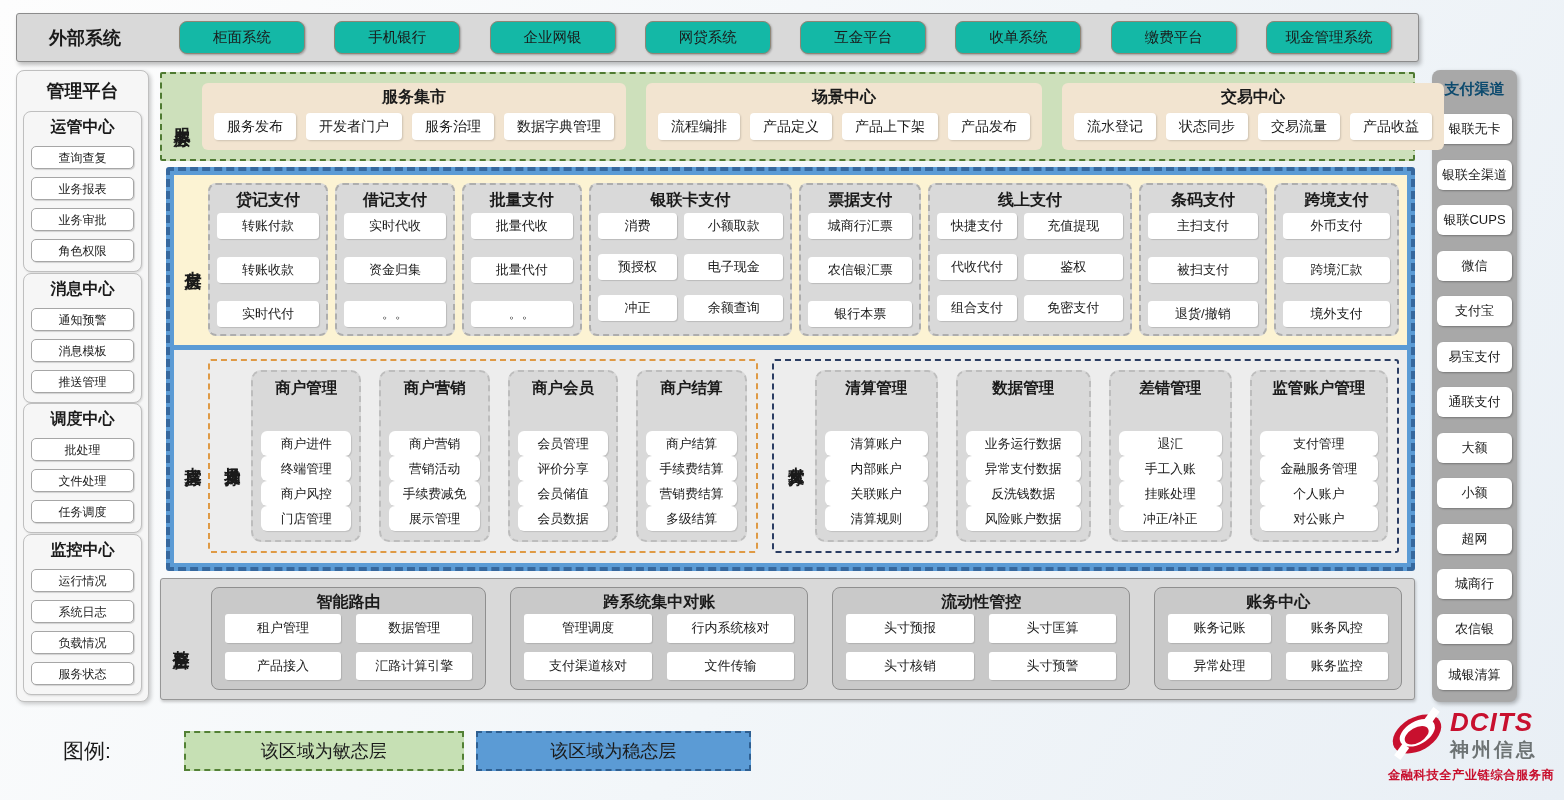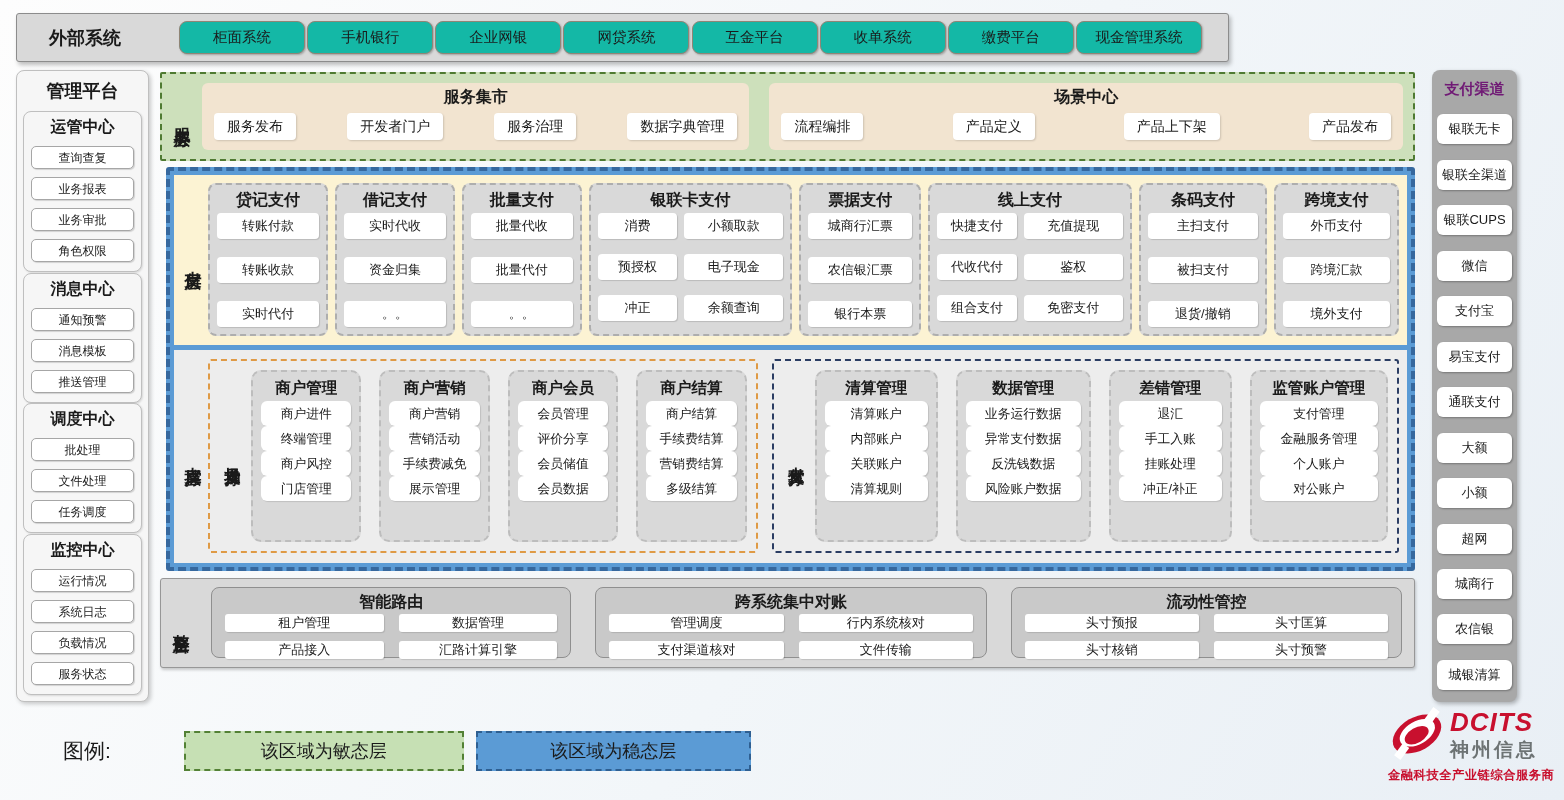--- a/index.html
+++ b/index.html
@@ -6,21 +6,21 @@
   html,body { width:1564px; height:800px; }
   body {
     position:relative;
     font-family:"Liberation Sans","DejaVu Sans",sans-serif;
     background:linear-gradient(120deg,#fdfdfd 0%,#f2f6f9 55%,#e9eff5 100%);
     color:#1a1a1a;
     overflow:hidden;
   }
 
   
-  .topbar { position:absolute; left:16px; top:13px; width:1213px; height:49px;
+  .topbar { position:absolute; left:16px; top:13px; width:1403px; height:49px;
     background:#d9d9d9; border:1px solid #8c8c8c; border-radius:3px;
     display:flex; align-items:center; padding:0 26px 0 32px;
     box-shadow:2px 3px 4px rgba(0,0,0,.25); }
   .topbar-title { font-size:18px; font-weight:700; margin-right:58px; white-space:nowrap; }
   .topbar-items { flex:1; display:flex; justify-content:space-between; align-items:center; }
   .ext-btn { min-width:126px; height:33px; padding:0 8px; background:#14b8a6;
     border:1px solid #8f8576; border-radius:8px; display:flex; align-items:center;
     justify-content:center; font-size:14.5px; box-shadow:1px 1px 2px rgba(0,0,0,.25); }
 
   
@@ -35,21 +35,21 @@
   .mgmt-group-title { text-align:center; font-size:16px; font-weight:700; height:22px; line-height:22px; }
   .mgmt-btn { background:#fff; border:1px solid #a6a6a6; border-radius:5px; height:23px;
     line-height:22px; text-align:center; font-size:12px; margin:8px 2px 0;
     box-shadow:1px 1px 1px rgba(0,0,0,.15); }
 
   
   .rightbar { position:absolute; left:1432px; top:70px; width:85px; height:632px;
     background:#a8a8a8; border-radius:8px; box-shadow:2px 2px 4px rgba(0,0,0,.28);
     display:flex; flex-direction:column; justify-content:space-between;
     align-items:center; padding:10px 5px 12px; }
-  .rightbar-title { color:#701a75; font-size:15px; font-weight:700; }
+  .rightbar-title { color:#0c4a6e; font-size:15px; font-weight:700; }
   .chan-btn { width:75px; height:30px; background:#fff; border-radius:6px;
     line-height:30px; text-align:center; font-size:13px;
     box-shadow:1px 1px 2px rgba(0,0,0,.3); }
 
   
   .vlabel { writing-mode:vertical-rl; text-orientation:upright; font-weight:700;
     display:flex; align-items:center; justify-content:center; letter-spacing:2px; }
 
   
   .service { position:absolute; left:160px; top:72px; width:1255px; height:89px;
@@ -88,27 +88,27 @@
   .support > .vlabel { width:30px; font-size:17px; }
   .sup-sections { flex:1; display:flex; gap:14px; }
   .section { border-radius:3px; display:flex; padding:9px 9px; min-width:0; }
   .section.scene { border:2px dashed #df9a45; flex:5.45; }
   .section.pay   { border:2px dashed #2b3d63; flex:6.25; }
   .section > .vlabel { width:26px; font-size:16px; letter-spacing:1px; }
   .sec-cols { flex:1; display:flex; gap:18px; margin-left:6px; }
   .scol { background:#d9d9d9; border:2px dashed #bdbdbd; border-radius:10px;
     padding:3px 8px 9px; flex:1; display:flex; flex-direction:column; min-width:0; }
   .scol-title { text-align:center; font-size:15.5px; font-weight:700; height:25px; line-height:25px; white-space:nowrap; }
-  .scol-items { flex:1; display:flex; flex-direction:column; justify-content:flex-start; margin-top:1px; }
+  .scol-items { flex:1; display:flex; flex-direction:column; justify-content:flex-end; margin-top:1px; }
   .sbtn { background:#fff; border-radius:6px; height:25px; line-height:25px;
     text-align:center; font-size:12.8px; white-space:nowrap; overflow:hidden; padding:0 2px;
     box-shadow:1px 1px 1px rgba(0,0,0,.12); }
 
   
-  .integration { position:absolute; left:160px; top:578px; width:1255px; height:90px;
+  .integration { position:absolute; left:160px; top:578px; width:1255px; height:122px;
     background:#d9d9d9; border:1px solid #979797; border-radius:3px;
     display:flex; padding:8px 12px 9px 6px; box-shadow:1px 2px 3px rgba(0,0,0,.2); }
   .integration > .vlabel { width:28px; font-size:17px; }
   .int-groups { flex:1; display:flex; gap:24px; margin-left:16px; }
   .igroup { background:#c9c9c9; border:1px solid #8f8f8f; border-radius:8px;
     padding:1px 13px 9px; display:flex; flex-direction:column; min-width:0; }
   .igroup-title { text-align:center; font-size:16px; font-weight:700; height:25px; line-height:25px; }
   .igrid { flex:1; display:grid; grid-template-columns:1fr 1fr; gap:9px 15px; }
   .ibtn { background:#fff; border-radius:3px; display:flex; align-items:center;
     justify-content:center; font-size:13px; white-space:nowrap;
@@ -212,20 +212,29 @@
     </div>
     <div class="svc-group" style="flex:4.25">
       <div class="svc-title">场景中心</div>
       <div class="svc-items">
         <div class="svc-btn">流程编排</div>
         <div class="svc-btn">产品定义</div>
         <div class="svc-btn">产品上下架</div>
         <div class="svc-btn">产品发布</div>
       </div>
     </div>
+    <div class="svc-group" style="flex:3.9">
+      <div class="svc-title">交易中心</div>
+      <div class="svc-items">
+        <div class="svc-btn">流水登记</div>
+        <div class="svc-btn">状态同步</div>
+        <div class="svc-btn">交易流量</div>
+        <div class="svc-btn">产品收益</div>
+      </div>
+    </div>
   </div>
 </div>
 
 <div class="stable">
 
   <div class="payment">
     <div class="vlabel">支付层</div>
     <div class="pay-cols">
       <div class="pcol" style="flex:1">
         <div class="pcol-title">贷记支付</div>
@@ -410,20 +419,29 @@
         <div class="ibtn">文件传输</div>
       </div>
     </div>
     <div class="igroup" style="flex:2.95">
       <div class="igroup-title">流动性管控</div>
       <div class="igrid">
         <div class="ibtn">头寸预报</div>
         <div class="ibtn">头寸匡算</div>
         <div class="ibtn">头寸核销</div>
         <div class="ibtn">头寸预警</div>
+      </div>
+    </div>
+    <div class="igroup" style="flex:2.4">
+      <div class="igroup-title">账务中心</div>
+      <div class="igrid">
+        <div class="ibtn">账务记账</div>
+        <div class="ibtn">账务风控</div>
+        <div class="ibtn">异常处理</div>
+        <div class="ibtn">账务监控</div>
       </div>
     </div>
   </div>
 </div>
 
 <div class="legend">
   <div class="legend-label">图例:</div>
   <div class="lg-box lg-green">该区域为敏态层</div>
   <div class="lg-box lg-blue">该区域为稳态层</div>
 </div>

